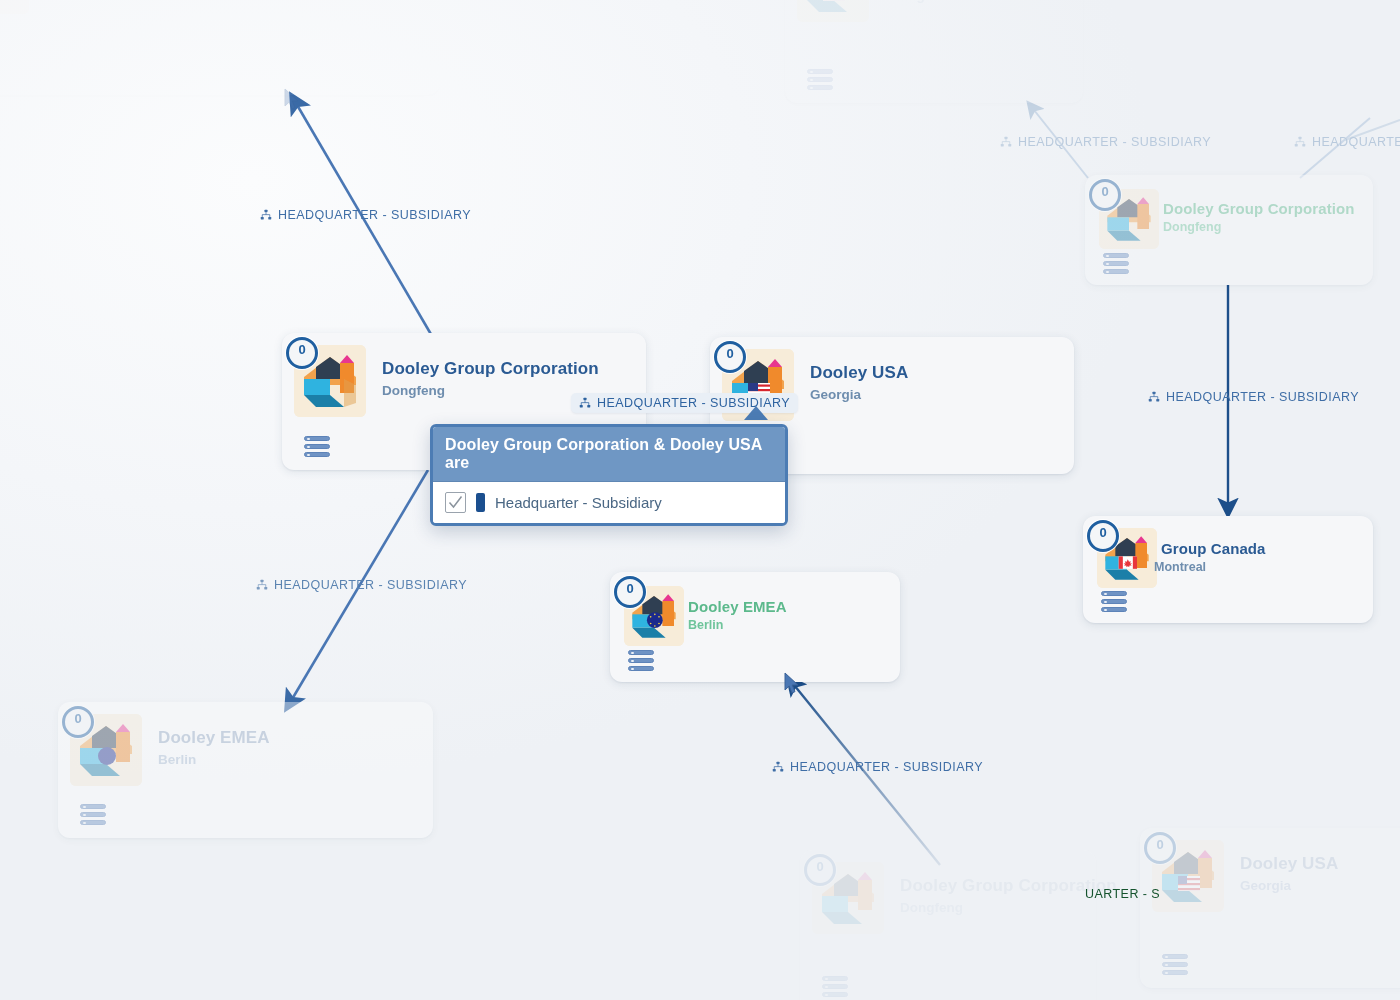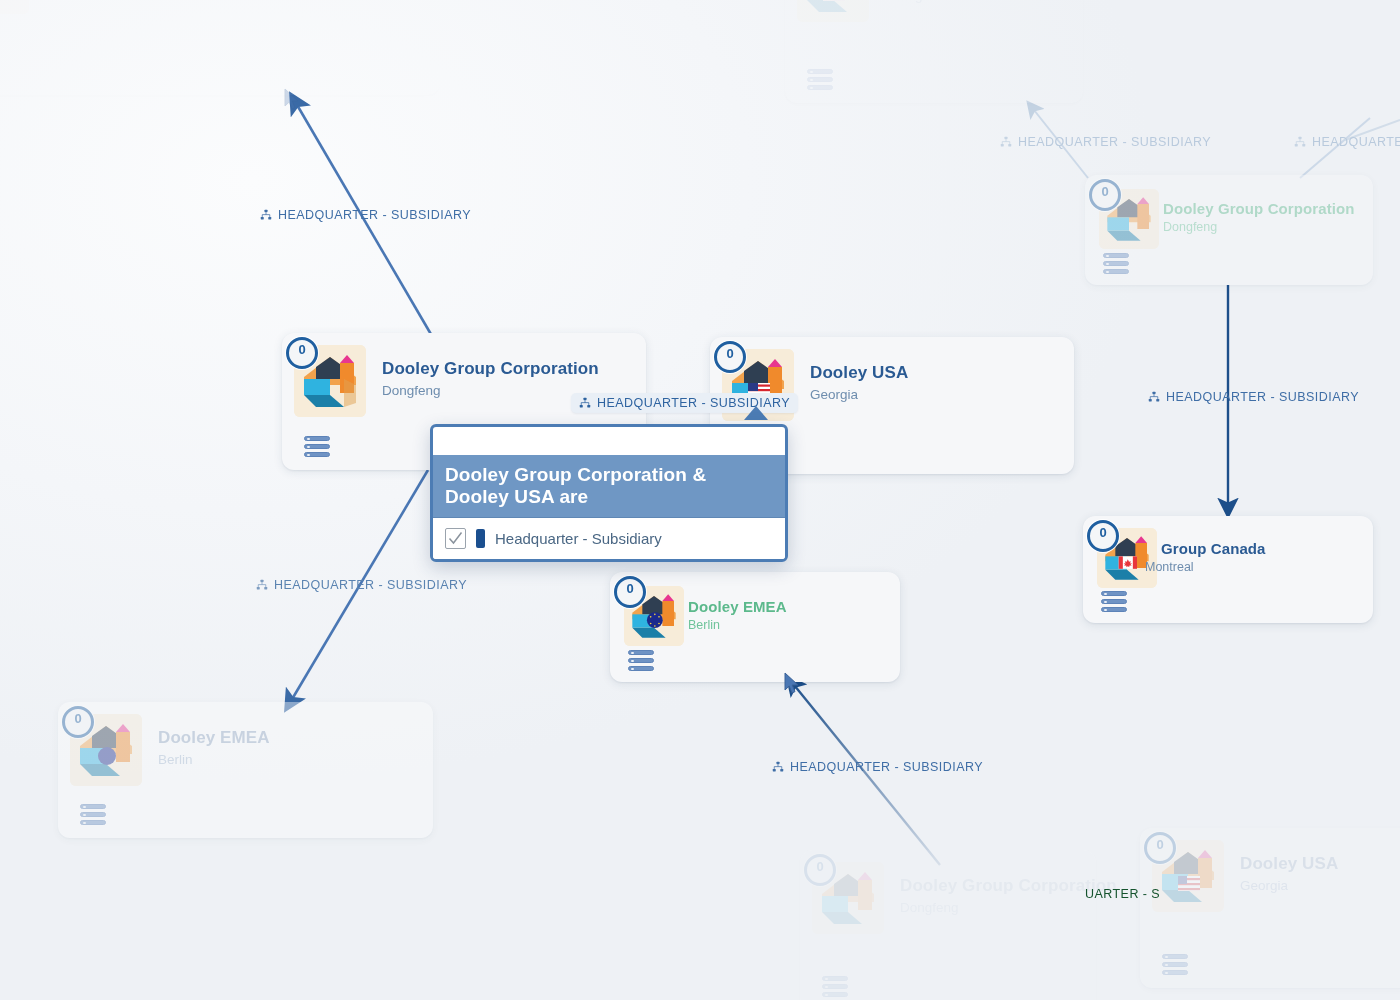--- a/index.html
+++ b/index.html
@@ -30,21 +30,21 @@
     background:#f4f6f8;border:3px solid #1f5fa0;color:#1f5fa0;
     font-size:13px;font-weight:700;line-height:20px;text-align:center;z-index:4;
     box-shadow:0 0 0 1px rgba(255,255,255,.9);
   }
   .node .title{
     position:absolute;left:100px;top:26px;
     font-size:17px;font-weight:700;color:#2a5a93;letter-spacing:.1px;white-space:nowrap;
   }
   .node .subtitle{
     position:absolute;left:100px;top:50px;
-    font-size:13.5px;font-weight:400;color:#6e8dae;white-space:nowrap;text-align:center;
+    font-size:13.5px;font-weight:700;color:#6e8dae;white-space:nowrap;text-align:center;
   }
   .node .stack{position:absolute;left:22px;bottom:14px;width:26px;height:20px;}
   .node .stack i{
     display:block;height:5px;margin-bottom:3px;border-radius:3px;
     background:#6f93c4;border:1px solid #5d83b8;box-sizing:border-box;position:relative;
   }
   .node .stack i::after{
     content:"";position:absolute;left:2px;top:1px;width:3px;height:2px;border-radius:1px;background:#e9eef6;
   }
 
@@ -78,22 +78,22 @@
   .edge-label.dim2{color:#14532d;}
 
   
   .popup{
     position:absolute;left:430px;top:424px;width:352px;
     background:#ffffff;border:3px solid #4c7cb4;border-radius:6px;
     box-shadow:0 6px 18px rgba(30,60,100,.22);
     overflow:hidden;z-index:50;
   }
   .popup .phead{
-    background:#6f97c4;color:#ffffff;font-size:19px;font-weight:700;
-    padding:9px 12px;border-bottom:1px solid #5f87b4;letter-spacing:.1px;margin-top:28px;
+    background:#6f97c4;color:#ffffff;font-size:16px;font-weight:700;
+    padding:9px 12px;border-bottom:1px solid #5f87b4;letter-spacing:.1px;
   }
   .popup .prow{
     display:flex;align-items:center;gap:10px;padding:10px 12px;background:#fff;
   }
   .popup .cbox{
     width:19px;height:19px;border:1px solid #9aa3ad;border-radius:2px;background:#fff;
     position:relative;flex:0 0 auto;
   }
   .popup .cbox svg{position:absolute;left:2px;top:2px;}
   .popup .swatch{width:9px;height:19px;background:#1b4f8f;border-radius:2px;flex:0 0 auto;}
@@ -350,21 +350,21 @@
         <path d="M46 18 L53 10 L60 18 Z" fill="#e8368f"></path>
         <g transform="translate(26,34)">
           <rect width="22" height="15" fill="#ffffff"></rect>
           <rect width="5" height="15" fill="#e8353c"></rect>
           <rect width="5" height="15" x="17" fill="#e8353c"></rect>
           <path d="M11 3.5 L12.4 6.6 L14.6 5.9 L13.6 8.6 L16 8.2 L14.2 10 L16 10.8 L12.6 11.2 L12.9 13 L11 12 L9.1 13 L9.4 11.2 L6 10.8 L7.8 10 L6 8.2 L8.4 8.6 L7.4 5.9 L9.6 6.6 Z" fill="#e8353c"></path>
         </g>
       </svg>
     </div>
     <div class="title" style="left:78px;top:24px;font-size:15px;">Group Canada</div>
-    <div class="subtitle" style="left:62px;top:44px;font-size:12.5px;">Montreal</div>
+    <div class="subtitle" style="left:71px;top:44px;font-size:12.5px;">Montreal</div>
     <div class="stack" style="left:18px;bottom:12px;">
         <i></i>
         <i></i>
         <i></i>
       </div>
   </div>
 
   <div class="node green" style="left:610px;top:572px;width:290px;height:110px;">
     <div class="badge">0</div>
     <div class="logo" style="width:60px;height:60px;left:14px;top:14px;">

